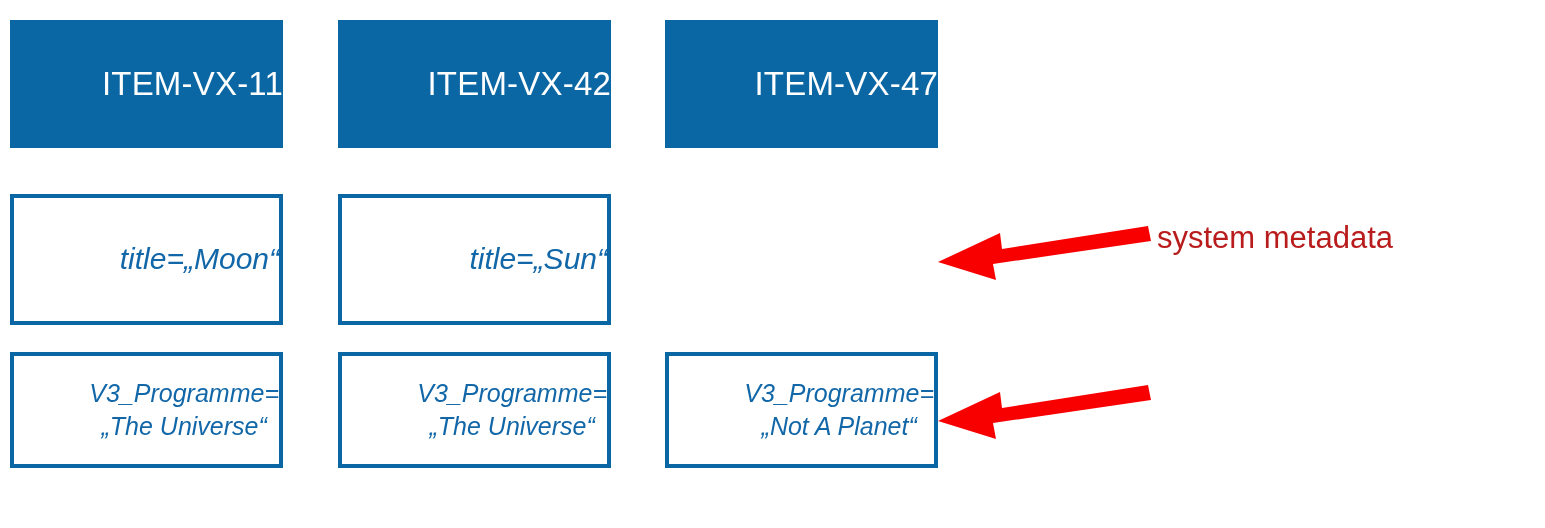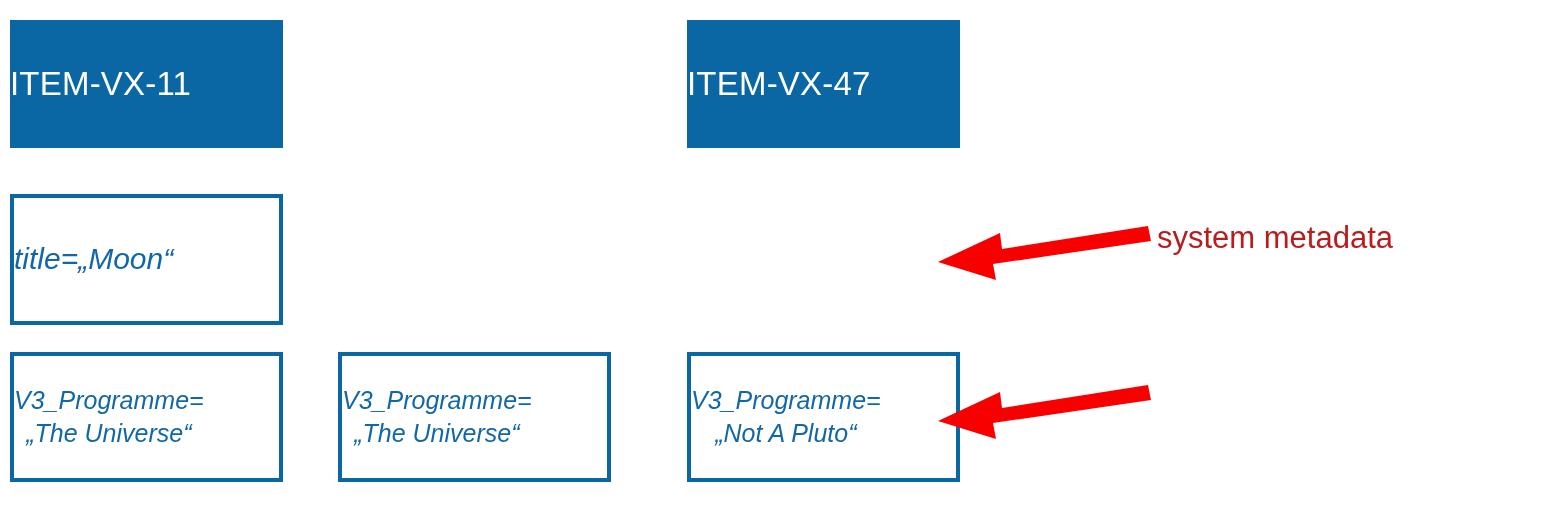--- a/index.html
+++ b/index.html
@@ -22,21 +22,21 @@
     width: 1545px;
     height: 528px;
   }
 
   
   .box {
     position: absolute;
     box-sizing: border-box;
     display: flex;
     align-items: center;
-    justify-content: flex-start;
+    justify-content: flex-end;
     text-align: center;
   }
 
   
   .header-box {
     background: #0a67a3;
     border: none;
   }
   .header-box .box-text {
     color: #ffffff;
@@ -77,58 +77,64 @@
   .arrow-layer {
     position: absolute;
     left: 0; top: 0;
     width: 1545px;
     height: 528px;
     pointer-events: none;
   }
 
   .col1 { left: 10px;  width: 273px; }
   .col2 { left: 338px; width: 273px; }
-  .col3 { left: 665px; width: 273px; margin-left: 22px; }
+  .col3 { left: 665px; width: 273px; }
 
   .row1 { top: 20px;  height: 128px; }
   .row2 { top: 194px; height: 131px; }
-  .row3 { top: 352px; height: 130px; }
+  .row3 { top: 352px; height: 116px; }
 </style>
 </head>
 <body>
 
 <div class="stage">
 
   <div class="box header-box col1 row1">
     <span class="box-text">ITEM-VX-11</span>
   </div>
+  <div class="box header-box col2 row1">
+    <span class="box-text">ITEM-VX-42</span>
+  </div>
   <div class="box header-box col3 row1">
     <span class="box-text">ITEM-VX-47</span>
   </div>
 
   <div class="box outline-box col1 row2">
     <span class="box-text">title=„Moon“</span>
+  </div>
+  <div class="box outline-box col2 row2">
+    <span class="box-text">title=„Sun“</span>
   </div>
 
   <div class="box outline-box meta-box col1 row3">
     <span class="box-text">
       <span>V3_Programme=</span><br>
       <span>„The Universe“</span>
     </span>
   </div>
   <div class="box outline-box meta-box col2 row3">
     <span class="box-text">
       <span>V3_Programme=</span><br>
       <span>„The Universe“</span>
     </span>
   </div>
   <div class="box outline-box meta-box col3 row3">
     <span class="box-text">
       <span>V3_Programme=</span><br>
-      <span>„Not A Pluto“</span>
+      <span>„Not A Planet“</span>
     </span>
   </div>
 
   <svg class="arrow-layer" viewBox="0 0 1545 528" width="1545" height="528">
 
     <g>
       <polygon points="1148,226 1151,241 993,264 996,280 938,262 1000,233 1002,249" fill="#f80000"></polygon>
     </g>
 
     <g>

